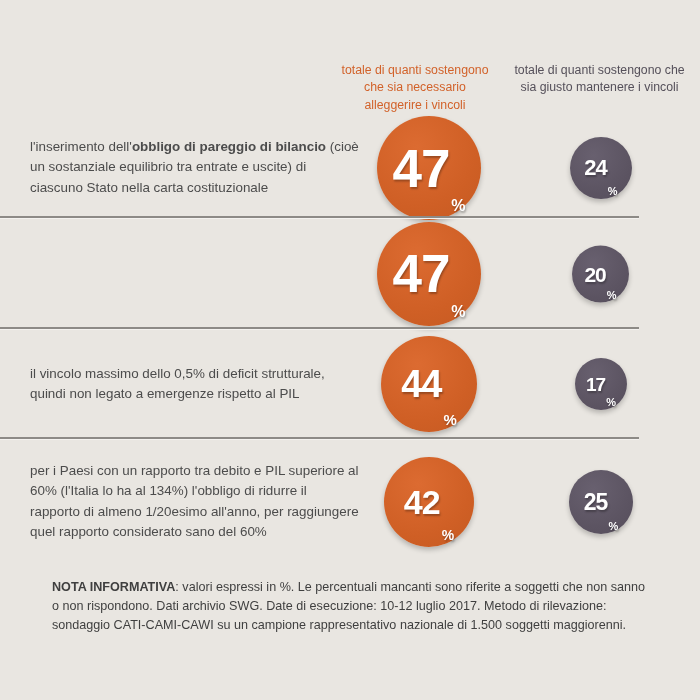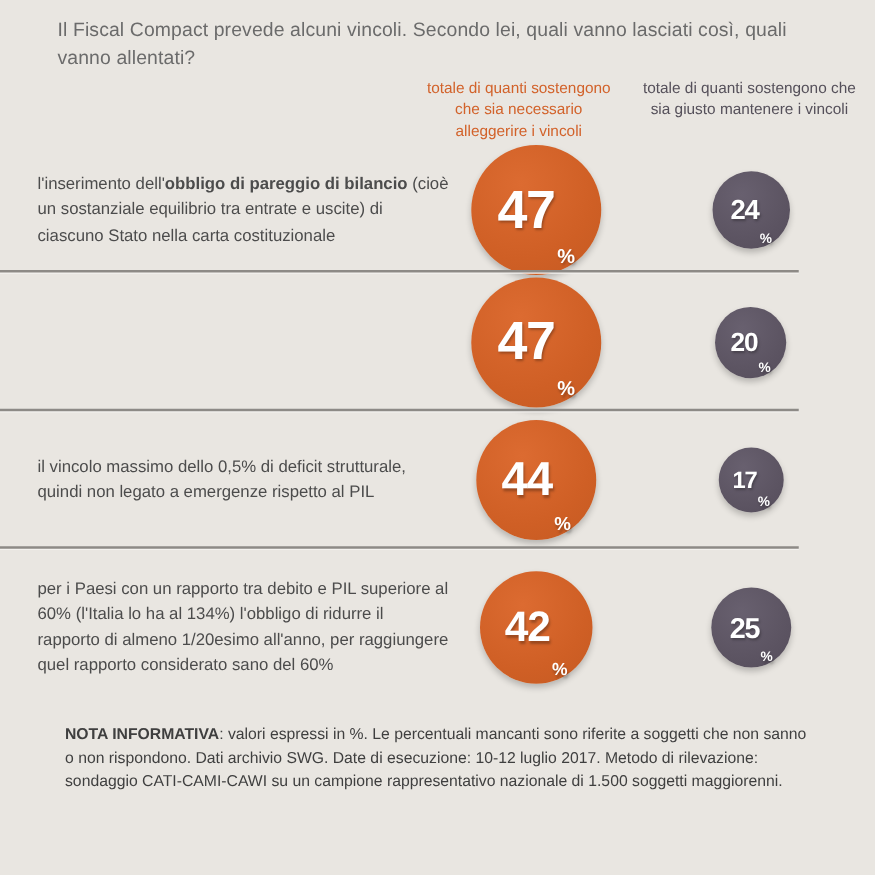--- a/index.html
+++ b/index.html
@@ -126,21 +126,21 @@
     background: #5e5665;
     background: radial-gradient(circle at 38% 30%, #68606f 0%, #5c5462 62%, #554d5b 100%);
   }
 
   
   .o1 { width: 104px; height: 104px; left: 377px; }
   .o2 { width: 104px; height: 104px; left: 377px; }
   .o3 {  width: 96px;  height: 96px; left: 381px; }
   .o4 {  width: 90px;  height: 90px; left: 384px; }
 
-  .o1 .num, .o2 .num { font-size: 43px; }
+  .o1 .num, .o2 .num { font-size: 53px; }
   .o3 .num { font-size: 38px; text-align: right; }
   .o4 .num { font-size: 34px; }
   .o1 .pct, .o2 .pct { font-size: 16px; padding-bottom: 6px; padding-left: 2px; }
   .o3 .pct { font-size: 15px; padding-bottom: 5px; padding-left: 2px; }
   .o4 .pct { font-size: 14px; padding-bottom: 5px; padding-left: 2px; }
 
   
   .p1 { width: 62px; height: 62px; left: 570px; }
   .p2 { width: 57px; height: 57px; left: 572px; }
   .p3 { width: 52px; height: 52px; left: 575px; }
@@ -164,21 +164,20 @@
     line-height: 1.52;
     color: #3f3f3f;
   }
   .note .lead { font-weight: bold; }
 </style>
 </head>
 <body>
 
 <div class="infographic">
 
-  <div class="title">Il Fiscal Compact prevede alcuni vincoli. Secondo lei, quali vanno lasciati così, quali vanno allentati?</div>
 
   <div class="col-head orange">totale di quanti sostengono che sia necessario alleggerire i vincoli</div>
   <div class="col-head purple">totale di quanti sostengono che sia giusto mantenere i vincoli</div>
 
   <div class="rows">
 
     <div class="row row-1">
       <div class="row-label">l'inserimento dell'<b>obbligo di pareggio di bilancio</b> (cioè un sostanziale equilibrio tra entrate e uscite) di ciascuno Stato nella carta costituzionale</div>
       <div class="bubble orange o1">
         <span class="num">47</span>

